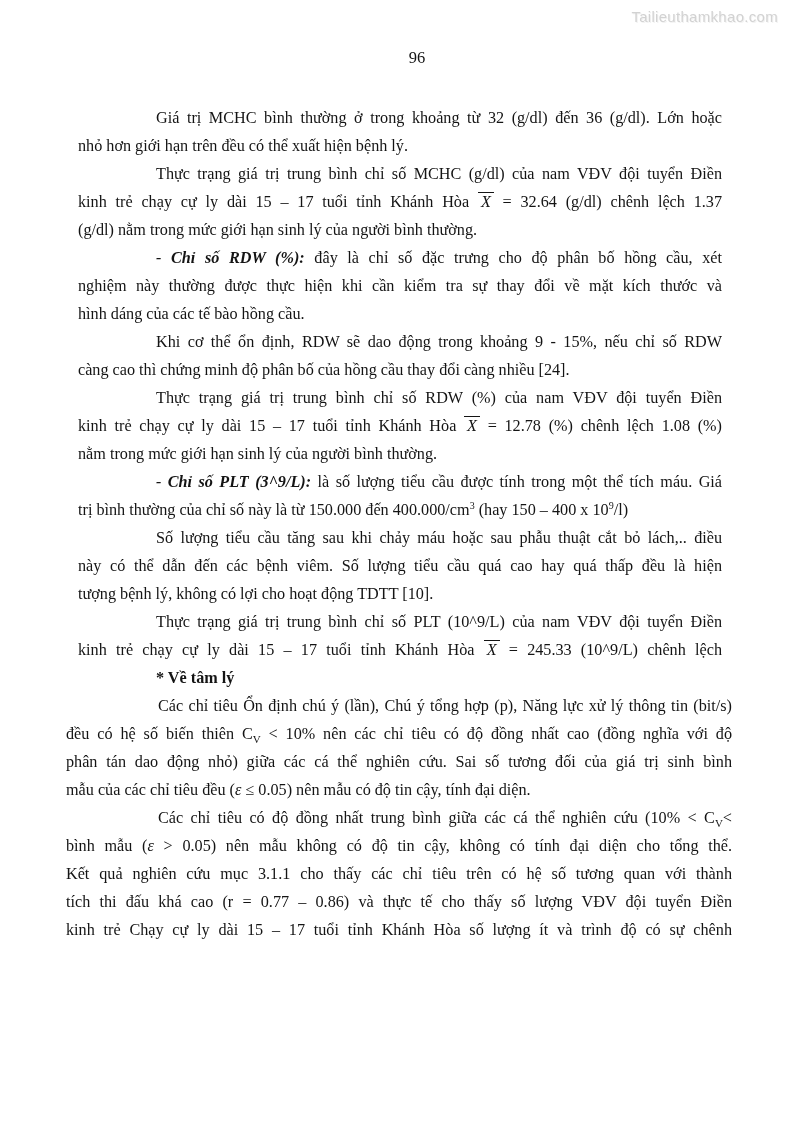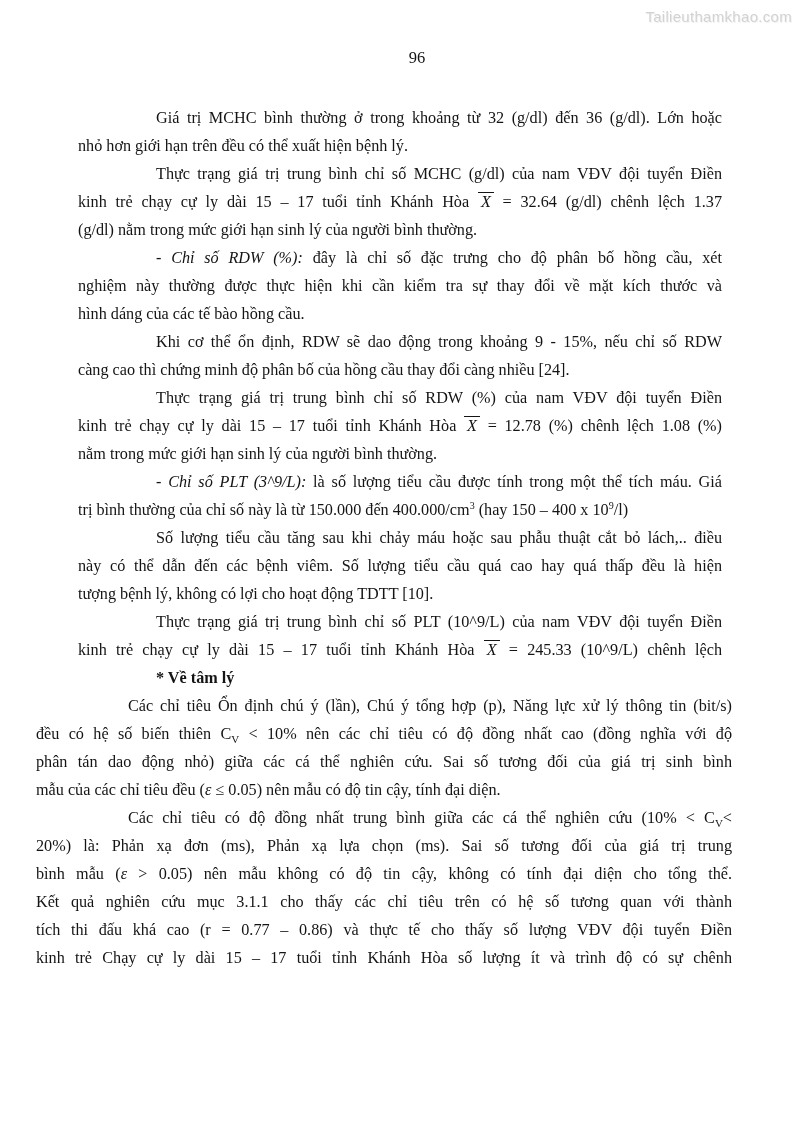--- a/index.html
+++ b/index.html
@@ -8,21 +8,21 @@
     height: 1123px;
     background: #ffffff;
     position: relative;
     overflow: hidden;
     font-family: "Liberation Serif", "DejaVu Serif", serif;
     color: #141414;
   }
   .watermark {
     position: absolute;
     top: 8px;
-    right: 2px;
+    right: 16px;
     font-family: "Liberation Sans", "DejaVu Sans", sans-serif;
     font-size: 15px;
     color: #d2d2d2;
     text-shadow: 1px 1px 0 #f2f2f2;
     letter-spacing: 0.3px;
   }
   .page-number {
     position: absolute;
     top: 48px;
     left: 0;
@@ -34,27 +34,27 @@
   .doc-body {
     position: absolute;
     top: 104px;
     left: 0;
     width: 794px;
     font-size: 16.2px;
     line-height: 28px;
   }
   .section { box-sizing: border-box; width: 794px; }
   .sec-a { padding-left: 78px; padding-right: 72px; }
-  .sec-b { padding-left: 36px; padding-right: 62px; }
+  .sec-b { padding-left: 66px; padding-right: 62px; }
   .line { text-align: justify; text-align-last: justify; }
   .line.last { text-align-last: left; }
   .sec-a .line.first { padding-left: 78px; }
   .sec-b .line.first { padding-left: 92px; }
   .heading .line { text-align-last: left; }
-  .st-bi { font-weight: normal; font-style: italic; }
+  .st-bi { font-weight: bold; font-style: italic; }
   .st-b  { font-weight: bold; }
   .st-sup { font-size: 0.62em; vertical-align: super; line-height: 0; }
   .st-sub { font-size: 0.68em; vertical-align: sub; line-height: 0; }
   .st-eps { font-style: italic; }
   .st-xbar {
     font-style: italic;
     display: inline-block;
     border-top: 1.5px solid #141414;
     padding: 1px 3px 0 3px;
     line-height: 1.05;
@@ -109,20 +109,19 @@
     </div>
     <div class="section sec-b">
       <div class="para">
         <div class="line first"><span>Các chỉ tiêu Ổn định chú ý (lần), Chú ý tổng hợp (p), Năng lực xử lý thông tin (bit/s)</span></div>
         <div class="line"><span>đều có hệ số biến thiên C</span><span class="st-sub">V</span><span> &lt; 10% nên các chỉ tiêu có độ đồng nhất cao (đồng nghĩa với độ</span></div>
         <div class="line"><span>phân tán dao động nhỏ) giữa các cá thể nghiên cứu. Sai số tương đối của giá trị sinh bình</span></div>
         <div class="line last"><span>mẫu của các chỉ tiêu đều (</span><span class="st-eps">ε</span><span> ≤ 0.05) nên mẫu có độ tin cậy, tính đại diện.</span></div>
       </div>
       <div class="para">
         <div class="line first"><span>Các chỉ tiêu có độ đồng nhất trung bình giữa các cá thể nghiên cứu (10% &lt; C</span><span class="st-sub">V</span><span>&lt;</span></div>
-        <div class="line"><span>20%) là: Phản xạ đơn (ms), Phản xạ lựa chọn (ms). Sai số tương đối của giá trị trung</span></div>
         <div class="line"><span>bình mẫu (</span><span class="st-eps">ε</span><span> &gt; 0.05) nên mẫu không có độ tin cậy, không có tính đại diện cho tổng thể.</span></div>
         <div class="line"><span>Kết quả nghiên cứu mục 3.1.1 cho thấy các chỉ tiêu trên có hệ số tương quan với thành</span></div>
         <div class="line"><span>tích thi đấu khá cao (r = 0.77 – 0.86) và thực tế cho thấy số lượng VĐV đội tuyển Điền</span></div>
         <div class="line"><span>kinh trẻ Chạy cự ly dài 15 – 17 tuổi tỉnh Khánh Hòa số lượng ít và trình độ có sự chênh</span></div>
       </div>
     </div>
   </div>
 
 </body></html>

